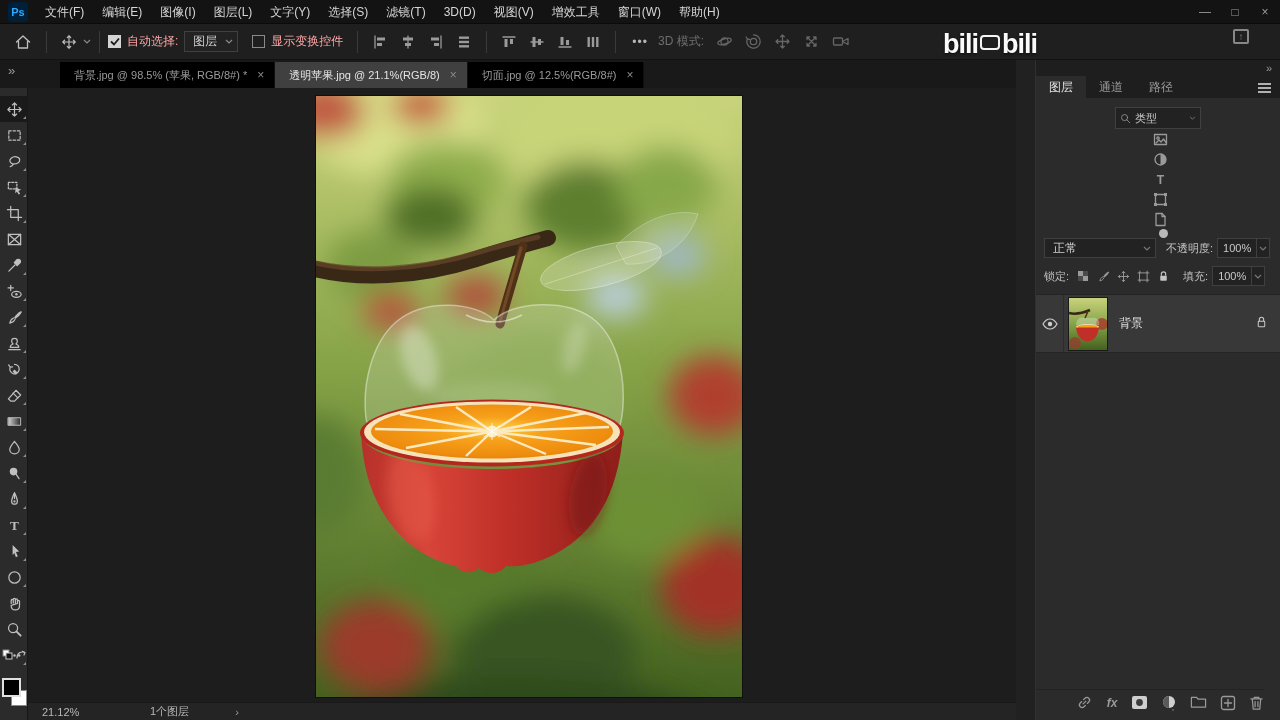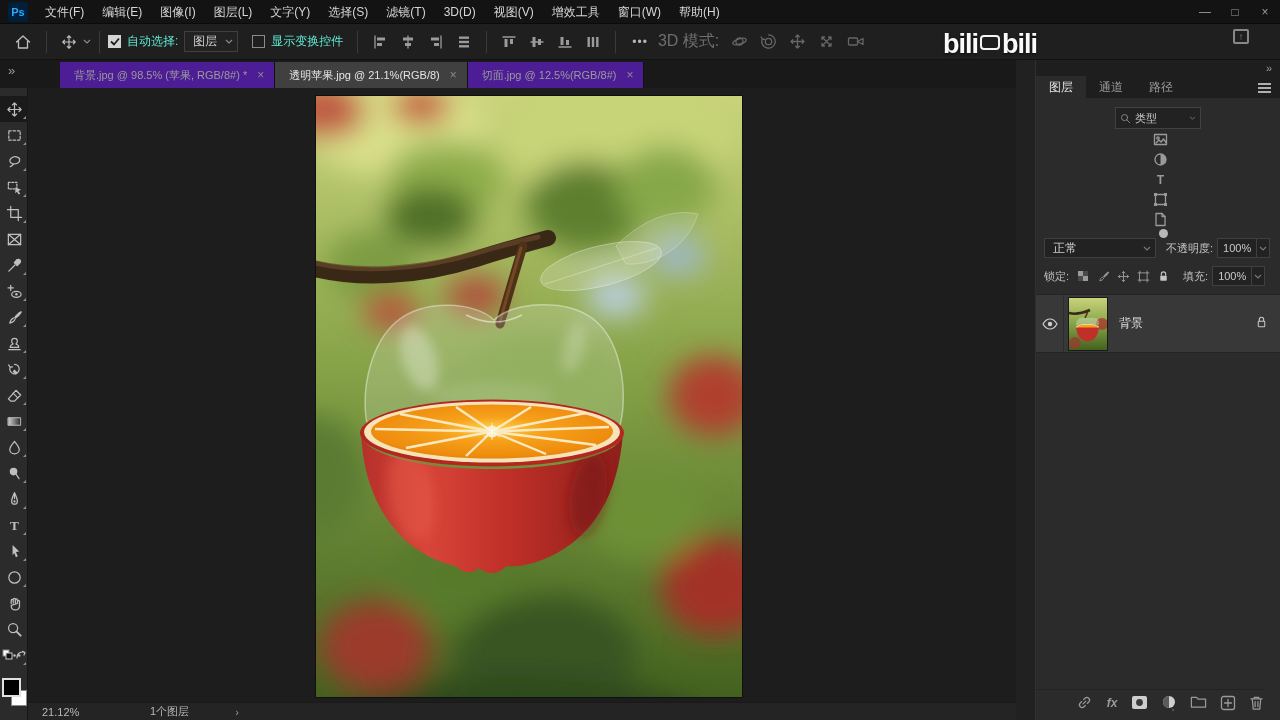--- a/index.html
+++ b/index.html
@@ -12,37 +12,37 @@
   .mi { font-size:12px; color:#d6d6d6; padding:0 9px; line-height:24px; cursor:default; }
   #winctl { margin-left:auto; display:flex; }
   .wc { width:30px; text-align:center; color:#9a9a9a; font-size:12px; line-height:24px; }
 
   
   #optionsbar { position:absolute; top:24px; left:0; right:0; height:36px; background:#1f1f1f; border-bottom:1px solid #121212; display:flex; align-items:center; z-index:19; }
   .ob-sep { width:1px; height:22px; background:#3a3a3a; margin:0 8px; }
   .ob-ic { display:flex; align-items:center; justify-content:center; padding:0 6px; }
   .cb { width:13px; height:13px; border:1px solid #8a8a8a; display:inline-flex; align-items:center; justify-content:center; margin-right:6px; background:transparent; }
   .cb.checked { background:#d4d4d4; border-color:#d4d4d4; }
-  .ob-label { font-size:12px; color:#5eead4; margin-right:6px; }
+  .ob-label { font-size:12px; color:#fca5a5; margin-right:6px; }
   .dd { height:21px; background:#222; border:1px solid #404040; display:inline-flex; align-items:center; font-size:12px; color:#cfcfcf; padding:0 4px 0 8px; }
   .dd .chv { margin-left:8px; }
-  .dim { color:#6e6e6e; font-size:16px; margin:0 6px 0 2px; }
+  .dim { color:#6e6e6e; font-size:12px; margin:0 6px 0 2px; }
   .dots { color:#b5b5b5; font-size:12px; letter-spacing:1px; padding:0 8px; }
 
   
   #watermark { position:absolute; top:29px; left:933px; z-index:30; display:flex; align-items:center; }
   #wm-title { font-size:24px; font-weight:700; color:#efefef; letter-spacing:1px; text-shadow:0 1px 3px rgba(0,0,0,.7); }
   #wm-logo { font-size:27px; font-weight:800; color:#fafafa; margin-left:10px; letter-spacing:-1px; text-shadow:0 1px 3px rgba(0,0,0,.7); display:flex; align-items:center; }
   .wm-tv { width:20px; height:15px; border:2.5px solid #f5f5f5; border-radius:4px; margin:0 2px; position:relative; top:-2px; }
   .ovl-up { position:absolute; top:0px; left:300px; width:16px; height:15px; border:2px solid #9a9a9a; border-radius:2px; color:#9a9a9a; font-size:10px; line-height:11px; text-align:center; opacity:.85; }
 
   
   #tabbar { position:absolute; top:60px; left:0; width:1016px; height:28px; background:#191919; display:flex; align-items:flex-end; z-index:10; }
   #tab-overflow { position:absolute; left:8px; top:3px; color:#9a9a9a; font-size:13px; }
-  .dtab { height:26px; display:flex; align-items:center; padding:0 10px 0 14px; font-size:11px; color:#9a9a9a; background:#4c1d95; border-right:1px solid #101010; }
+  .dtab { height:26px; display:flex; align-items:center; padding:0 10px 0 14px; font-size:11px; color:#9a9a9a; background:#000000; border-right:1px solid #101010; }
   .dtab:first-of-type { margin-left:60px; }
   .dtab.active { background:#404040; color:#e4e4e4; }
   .tab-close { margin-left:10px; color:#8a8a8a; font-size:12px; }
 
   
   #toolbar { position:absolute; top:88px; left:0; width:28px; bottom:0; background:#2b2b2b; border-right:1px solid #171717; z-index:9; }
   .tool { width:28px; height:26px; display:flex; align-items:center; justify-content:center; position:relative; }
   .tool.sel { background:#1a1a1a; }
   .fly { position:absolute; right:2px; bottom:3px; width:0; height:0; border-left:3px solid transparent; border-bottom:3px solid #8f8f8f; }
   .ic { stroke:#bfbfbf; fill:none; stroke-width:1.3; stroke-linecap:round; stroke-linejoin:round; display:block; }

